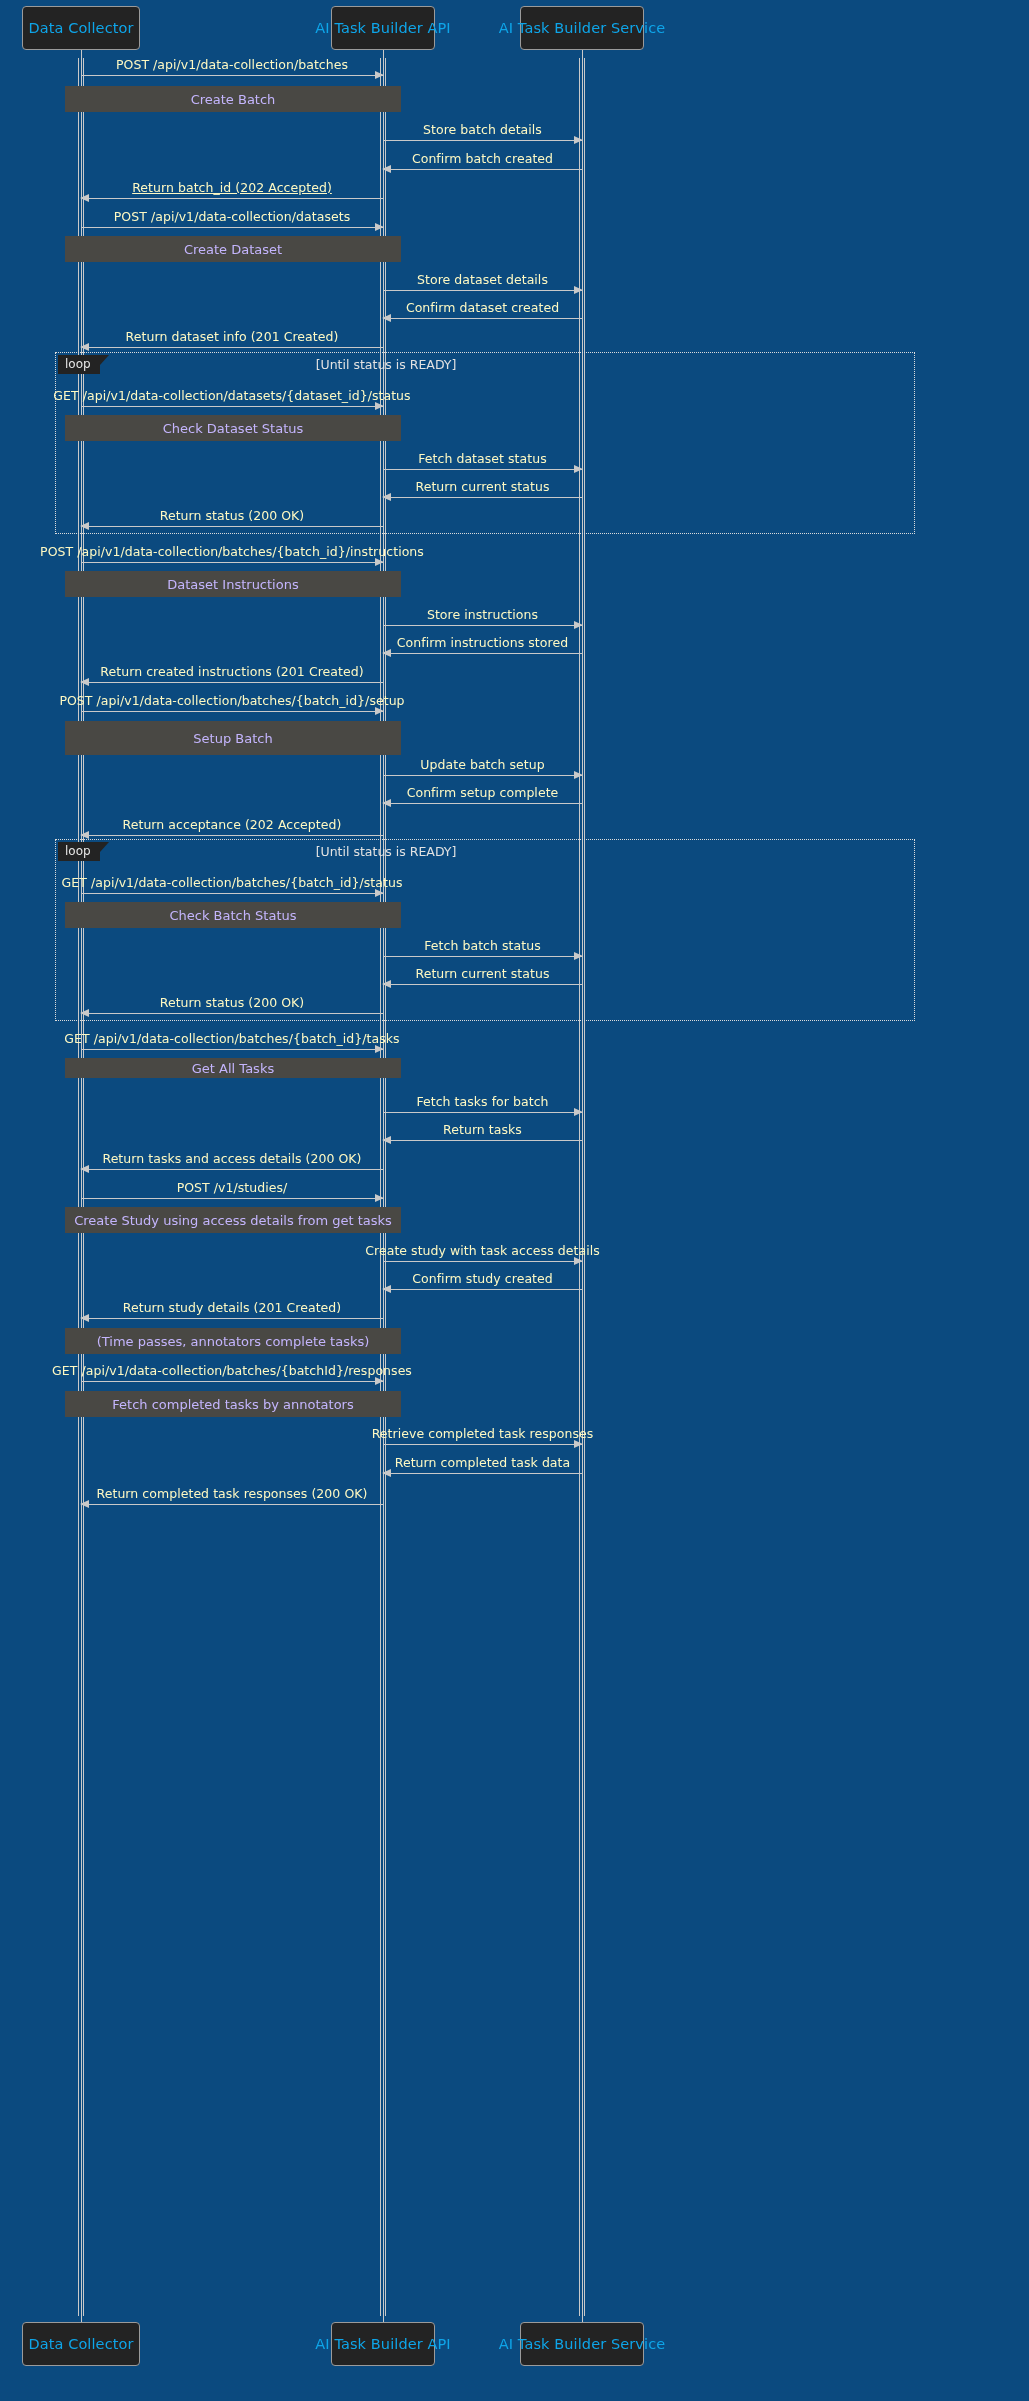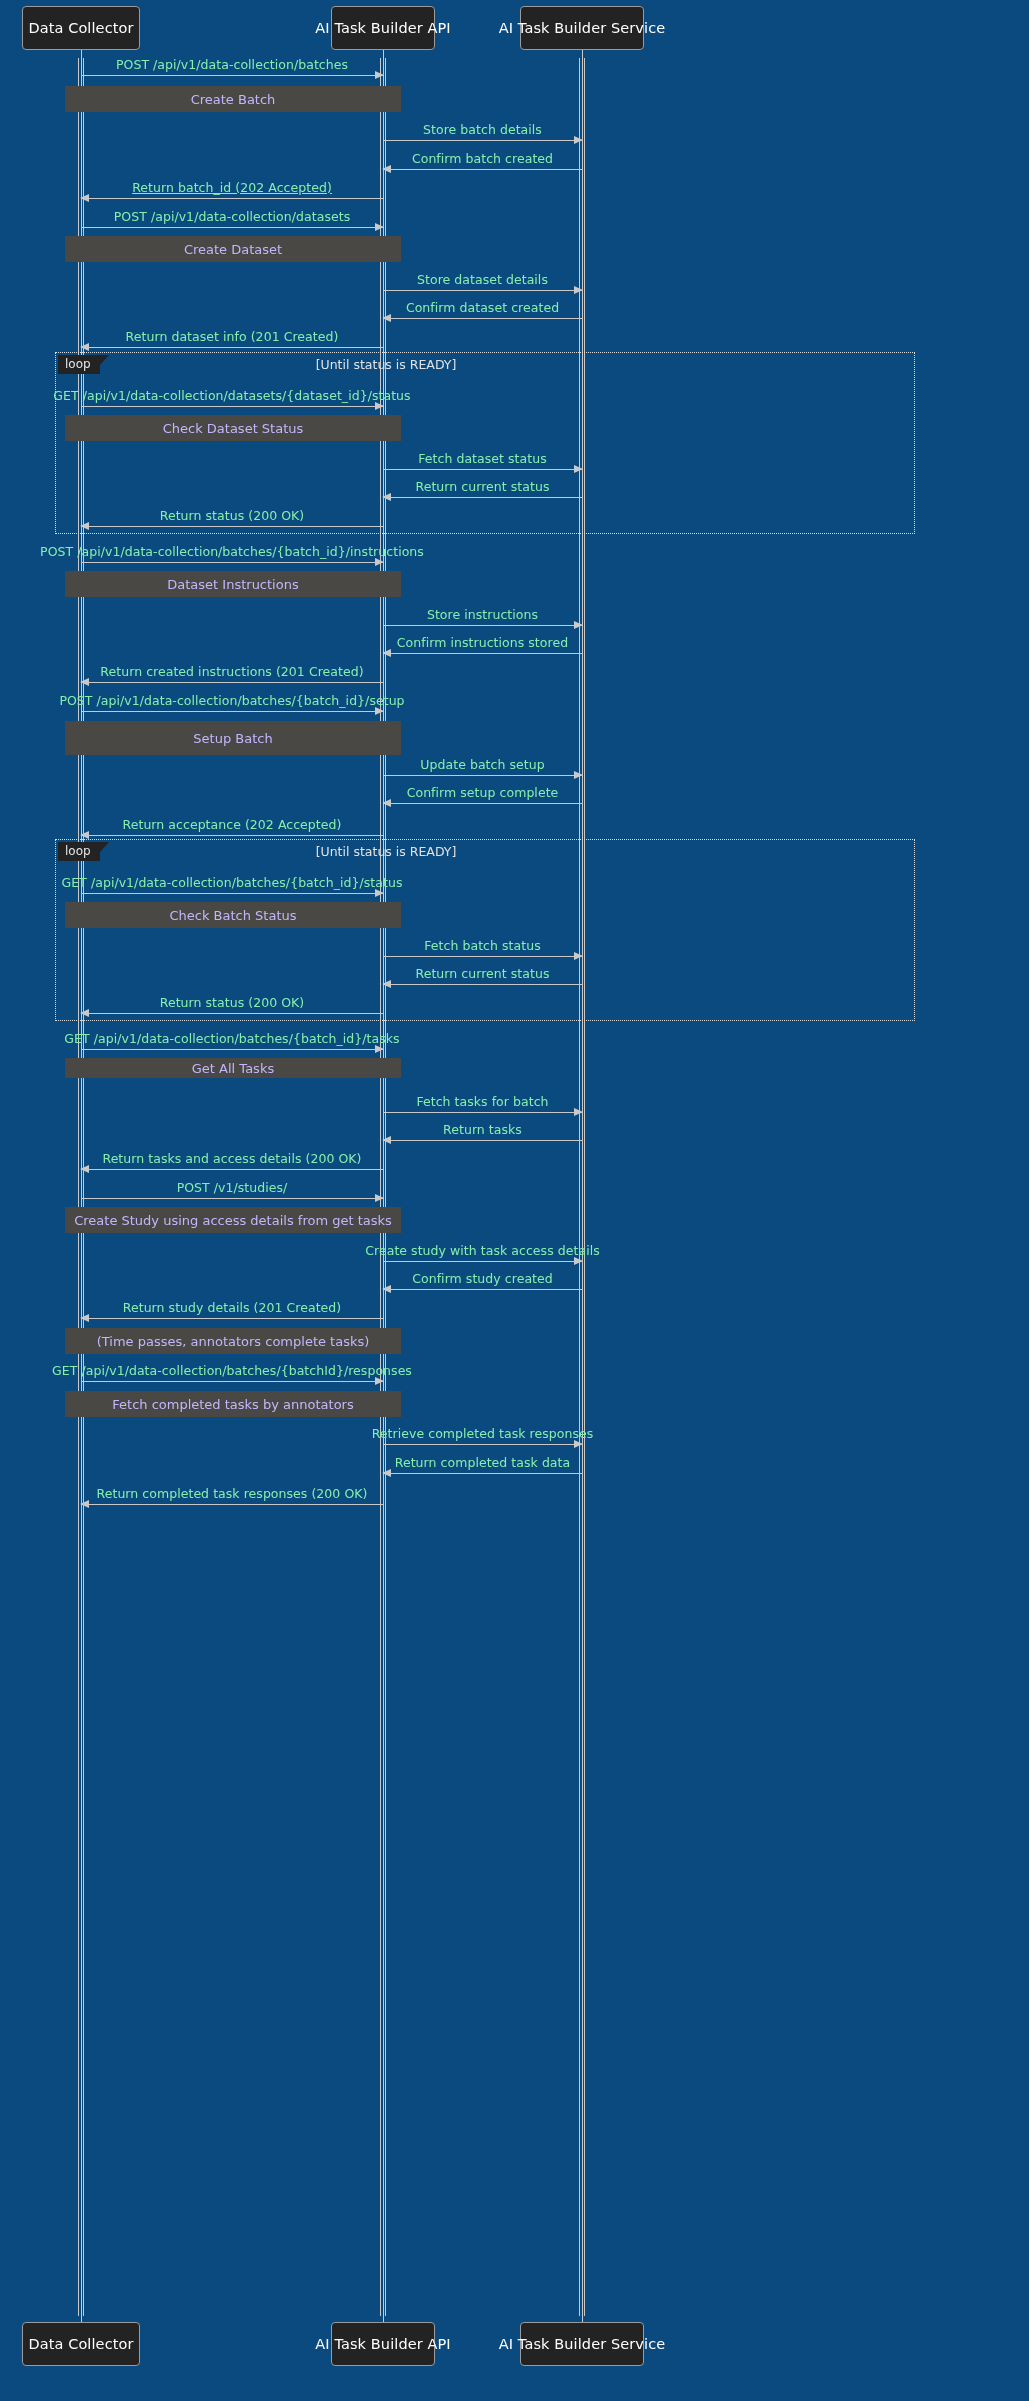--- a/index.html
+++ b/index.html
@@ -17,21 +17,21 @@
     background: #0b4a7f;
     overflow: hidden;
   }
 
   
   .actor-box {
     position: absolute;
     background: #232323;
     border: 1px solid #9b9b9b;
     border-radius: 4px;
-    color: #ffffff;
+    color: #0ea5e9;
     font-size: 14.5px;
     display: flex;
     align-items: center;
     justify-content: center;
     text-align: center;
     box-sizing: border-box;
     white-space: nowrap;
     letter-spacing: 0.1px;
   }
 
@@ -68,21 +68,21 @@
   .msg.to-right .head {
     right: -1px;
     border-left: 9px solid #c9c9c9;
   }
   .msg.to-left .head {
     left: -1px;
     border-right: 9px solid #c9c9c9;
   }
   .msg-label {
     position: absolute;
-    color: #86efac;
+    color: #fef9c3;
     font-size: 12.5px;
     white-space: nowrap;
     text-align: center;
     letter-spacing: 0.05px;
   }
 
   
   .note-bar {
     position: absolute;
     background: #494844;

